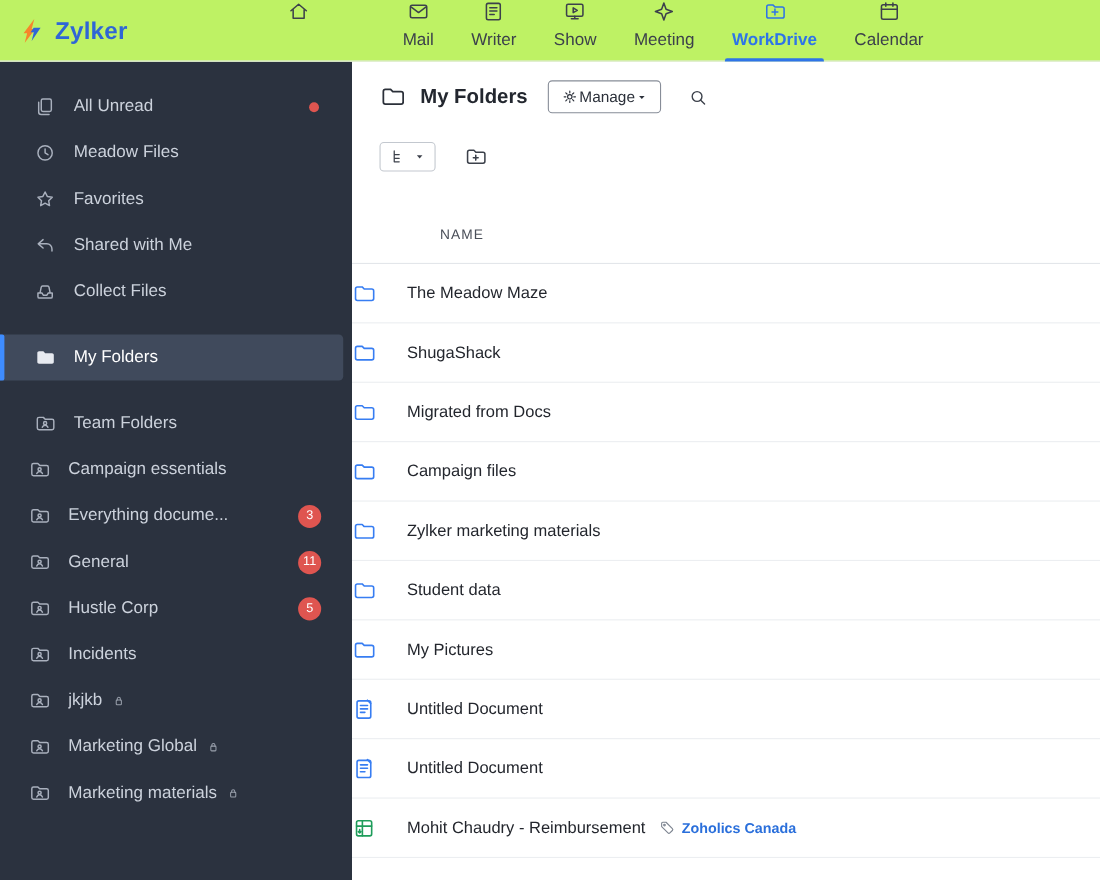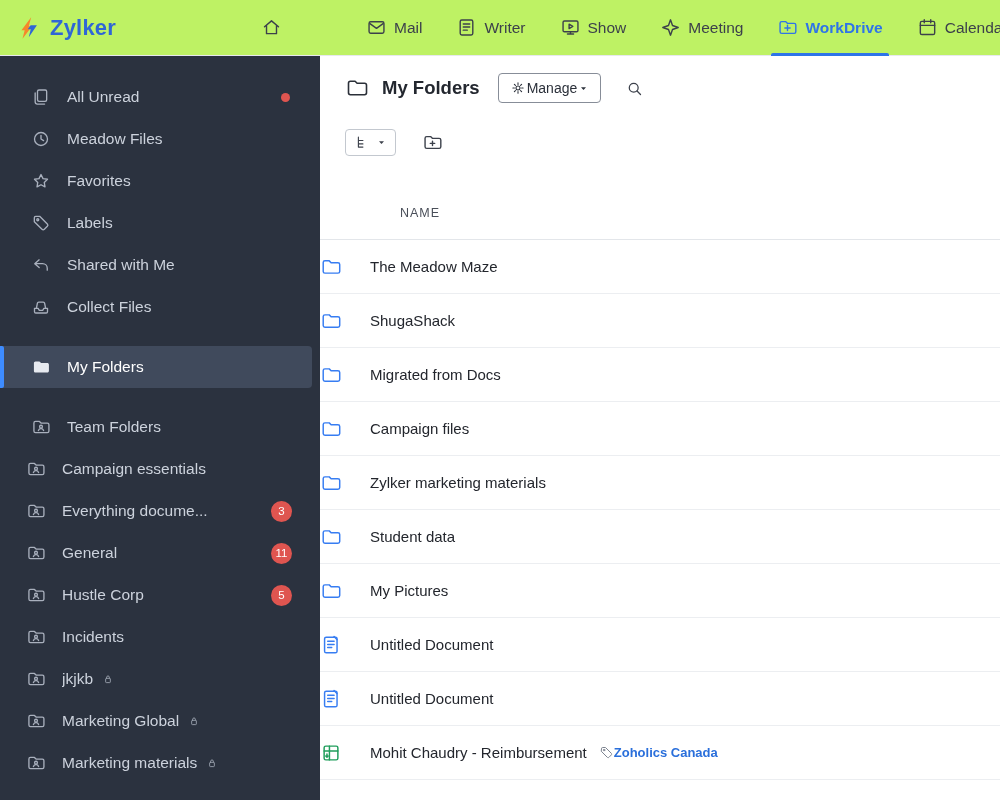--- a/index.html
+++ b/index.html
@@ -7,21 +7,21 @@
     font-family:"Liberation Sans", sans-serif; position:relative; }
 
   
   .topbar { position:absolute; top:0; left:0; width:1000px; height:56px; background:#bef264;
     border-bottom:1px solid #e7e9ed; display:flex; align-items:center; z-index:5; }
   .brand { display:flex; align-items:center; padding-left:16px; flex:0 0 auto; cursor:pointer; }
   .brand-logo svg { display:block; }
   .brand-name { font-size:22px; font-weight:bold; color:var(--brand-blue,#2f66d6); margin-left:8px; letter-spacing:.2px; }
   .topnav { display:flex; align-items:stretch; height:56px; flex:0 0 auto; }
   .nav-item { display:flex; align-items:center; gap:7px; position:relative; color:#3c414b;
-    font-size:15.5px; cursor:pointer; margin-right:34px; white-space:nowrap; height:56px; }
+    font-size:15.5px; cursor:pointer; margin-right:34px; white-space:nowrap; height:56px;flex-direction:column; }
   .nav-item .icon { display:flex; }
   .nav-item .icon svg { width:21px; height:21px; display:block; }
   .nav-item.home { margin-left:145px; margin-right:84px; }
   .nav-item.active { color:var(--accent-blue,#2e74e8); font-weight:bold; }
   .nav-item.active::after { content:""; position:absolute; left:-6px; right:-6px; bottom:0; height:3px;
     background:var(--accent-blue,#2e74e8); border-radius:2px 2px 0 0; }
 
   
   .sidebar { position:absolute; top:56px; left:0; width:320px; height:744px;
     background:var(--sidebar-bg,#2b323f); padding-top:20px; overflow:hidden; }
@@ -68,21 +68,21 @@
   .table-head { height:54px; margin-top:22px; display:flex; align-items:center; padding-left:80px;
     border-bottom:1px solid #e3e6ea; }
   .th-name { font-size:12.5px; color:#4a4f59; letter-spacing:1px; }
   .row { height:54px; display:flex; align-items:center; border-bottom:1px solid #eceef1; cursor:pointer; }
   .row .ficon { display:flex; width:24px; flex:0 0 auto; }
   .row .ficon svg { width:22px; height:22px; }
   .ic-folder { color:var(--folder-blue,#377df2); }
   .ic-writer-doc { color:var(--folder-blue,#377df2); }
   .ic-sheet { color:var(--sheet-green,#1f9d5b); }
   .row .rlabel { margin-left:26px; font-size:15px; color:#23262d; white-space:nowrap; }
-  .row .rtag { display:flex; align-items:center; gap:0; margin-left:12px; color:#7d8490; }
+  .row .rtag { display:flex; align-items:center; gap:6px; margin-left:12px; color:#7d8490; }
   .row .rtag .icon { display:flex; }
   .row .rtag .icon svg { width:15px; height:15px; }
   .row .rtag a { font-size:13px; color:var(--link-blue,#2a6fdb); text-decoration:none; font-weight:bold; cursor:pointer; }
 </style>
 </head>
 <body>
 
 <div class="topbar">
   <div class="brand">
     <span class="brand-logo">
@@ -183,29 +183,20 @@
         <span class="icon">
           <svg viewBox="0 0 24 24" fill="none" stroke="currentColor" stroke-width="1.6" stroke-linecap="round" stroke-linejoin="round">
             <path d="M12 4.2l2.4 4.9 5.4.8-3.9 3.8.9 5.4L12 16.5l-4.8 2.6.9-5.4-3.9-3.8 5.4-.8z"></path>
           </svg>
         </span>
         <span class="side-label">Favorites</span>
       </div>
       <div class="side-item">
         <span class="icon">
           <svg viewBox="0 0 24 24" fill="none" stroke="currentColor" stroke-width="1.6" stroke-linecap="round" stroke-linejoin="round">
-            <path d="M4 5.6c0-.9.7-1.6 1.6-1.6h4.8l9.2 9.2c.8.8.8 2 0 2.8l-3.6 3.6c-.8.8-2 .8-2.8 0L4 10.4z"></path>
-            <circle cx="8.1" cy="8.1" r="1.2"></circle>
-          </svg>
-        </span>
-        <span class="side-label">Labels</span>
-      </div>
-      <div class="side-item">
-        <span class="icon">
-          <svg viewBox="0 0 24 24" fill="none" stroke="currentColor" stroke-width="1.6" stroke-linecap="round" stroke-linejoin="round">
             <path d="M9.8 5.8 4.5 10.4l5.3 4.6M4.5 10.4h9.4c3.1 0 5.6 2.5 5.6 5.6v2.2"></path>
           </svg>
         </span>
         <span class="side-label">Shared with Me</span>
       </div>
       <div class="side-item">
         <span class="icon">
           <svg viewBox="0 0 24 24" fill="none" stroke="currentColor" stroke-width="1.6" stroke-linecap="round" stroke-linejoin="round">
             <path d="M4.2 13.6h4.3l1.5 2.4h4l1.5-2.4h4.3M4.2 13.6v4c0 .9.7 1.6 1.6 1.6h12.4c.9 0 1.6-.7 1.6-1.6v-4M6.5 13.4l1.2-6c.15-.8.8-1.3 1.6-1.3h5.4c.8 0 1.45.5 1.6 1.3l1.2 6"></path>
           </svg>

